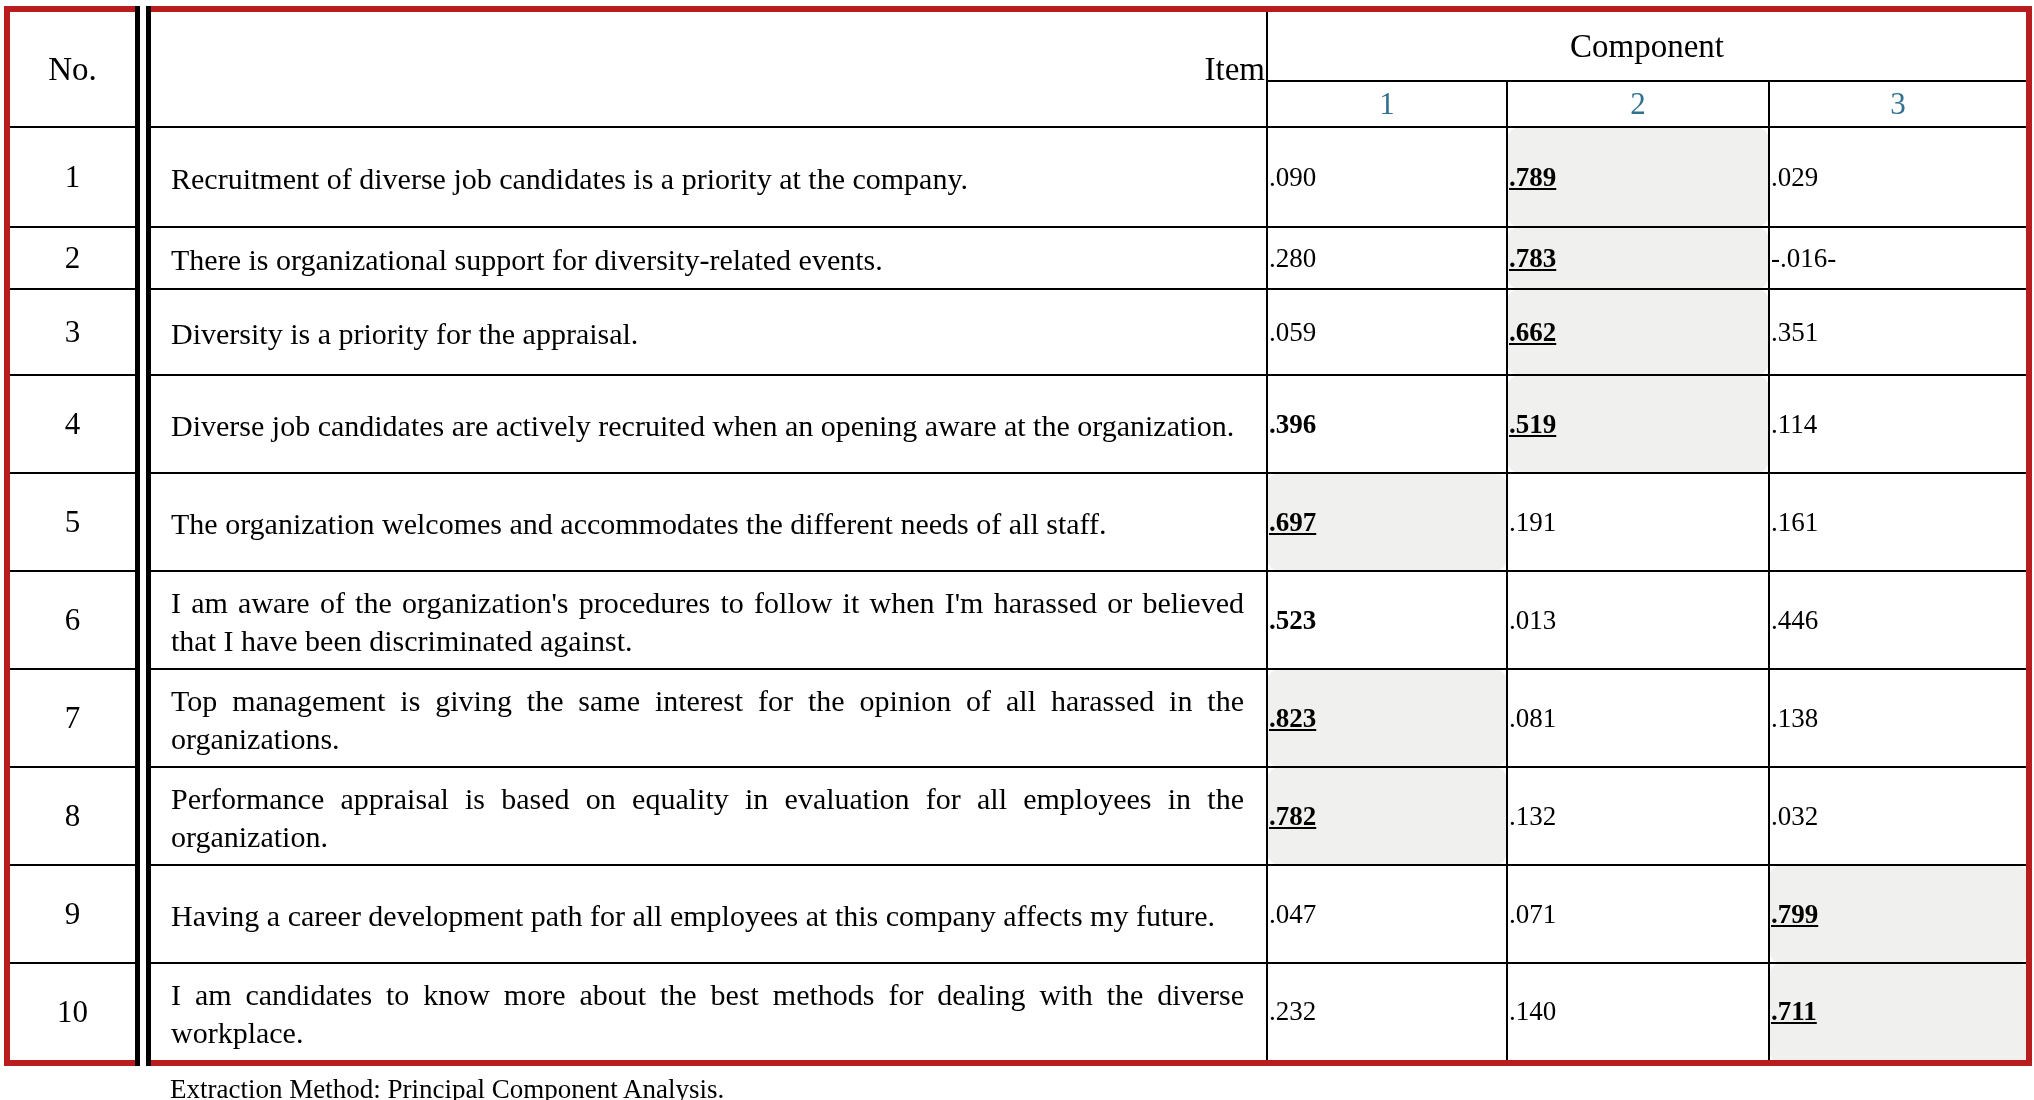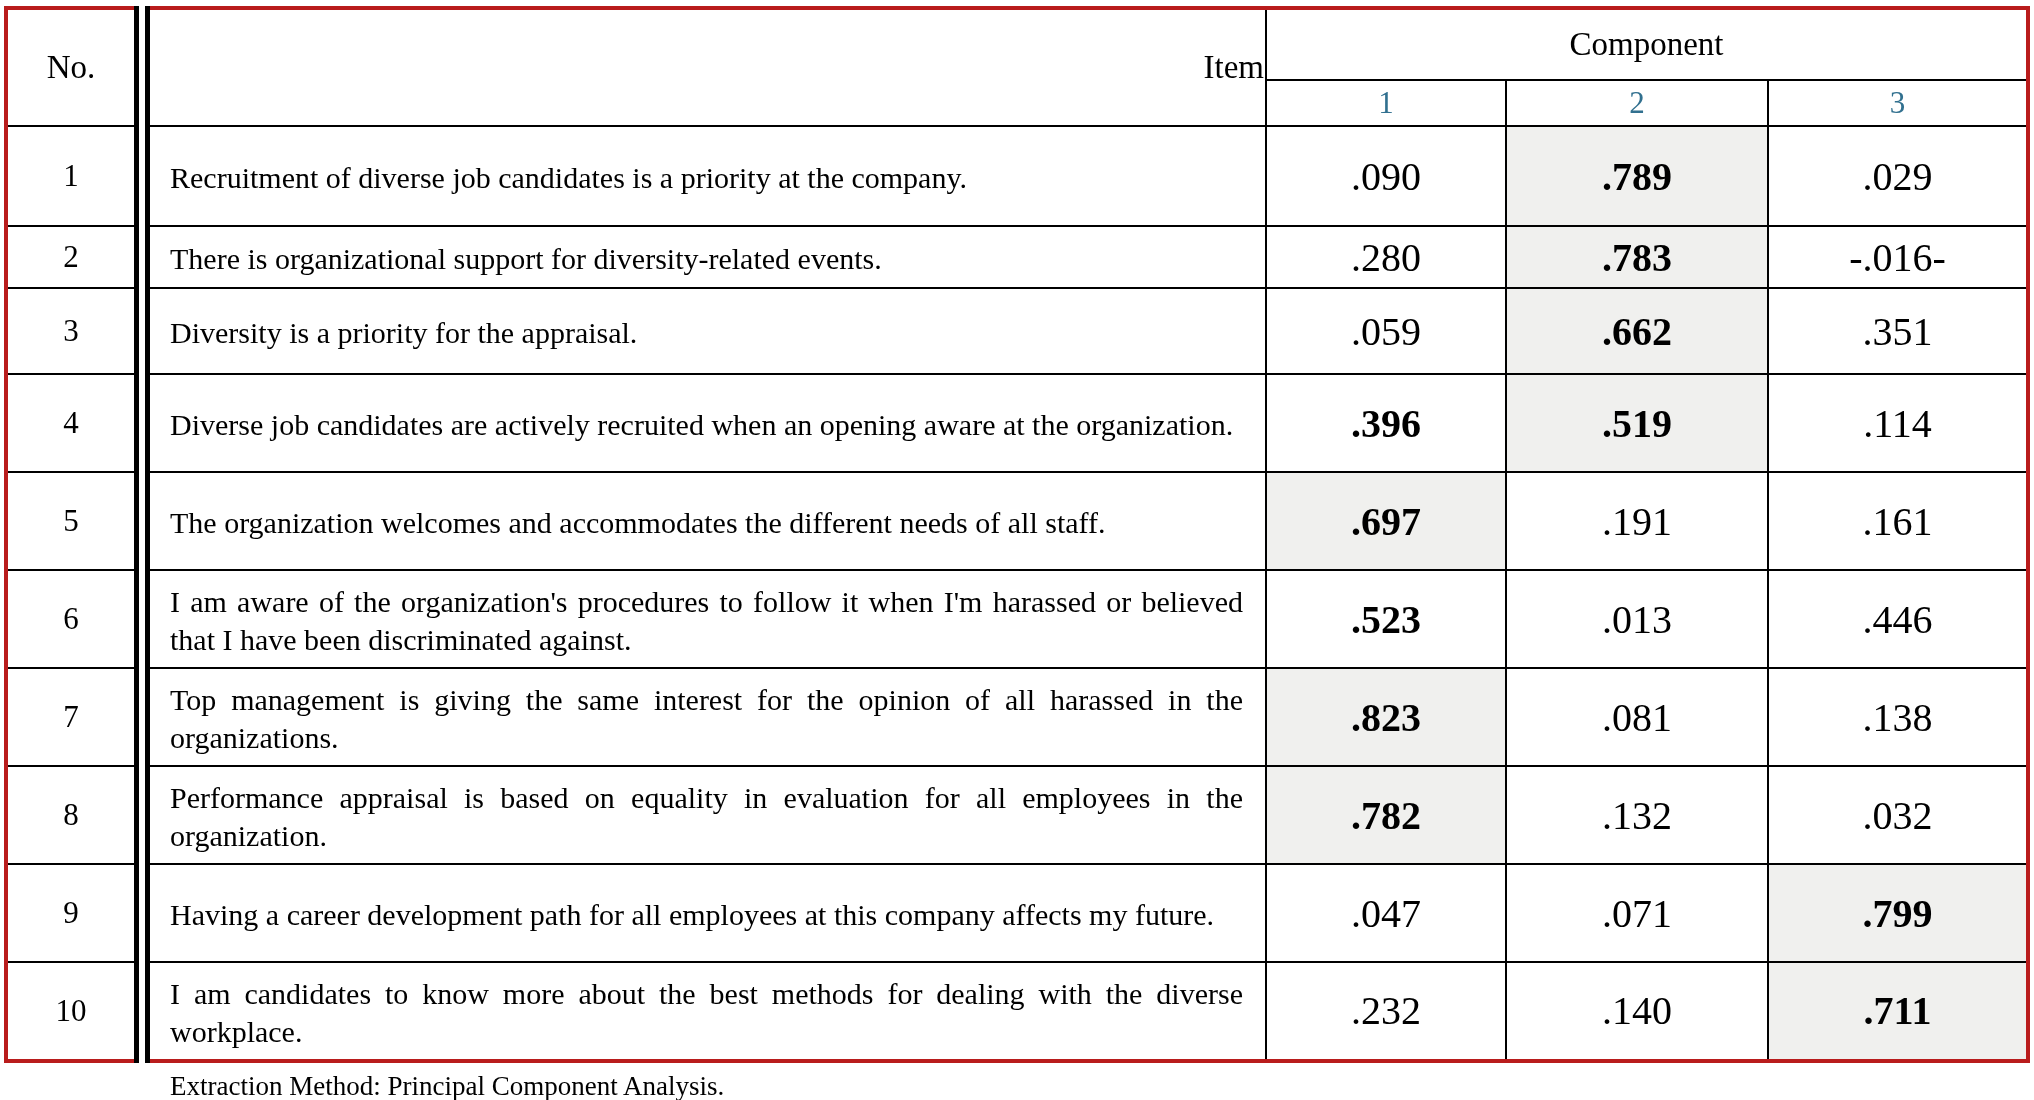--- a/index.html
+++ b/index.html
@@ -18,21 +18,21 @@
   }
   .page{
     padding:6px 6px 0 4px;
     box-sizing:border-box;
     width:2034px;
   }
   table.pca{
     border-collapse:collapse;
     table-layout:fixed;
     width:2022px;
-    border:4px solid #b91c1c;
+    border:6px solid #b91c1c;
   }
   table.pca th, table.pca td{
     border:2px solid #000;
     box-sizing:border-box;
     overflow:hidden;
   }
   
   .dbl{
     border-left:16px double #000 !important;
   }
@@ -69,26 +69,27 @@
     vertical-align:middle;
   }
   td.item-cell{
     font-size:30px;
     line-height:1.26;
     text-align:justify;
     vertical-align:middle;
     padding:12px 22px 8px 20px;
   }
   td.val-cell{
-    font-size:40px;
-    text-align:center;
+    font-size:27px;
+    text-align:left;
     vertical-align:middle;
+    border-radius:13px;
   }
   td.val-cell.bold{ font-weight:bold; }
-  td.val-cell.hl{ background:var(--hl); }
+  td.val-cell.hl{ background:var(--hl);text-decoration:underline; }
   tbody tr{ height:98px; }
   tbody tr:nth-of-type(1){ height:100px; }
   tbody tr:nth-of-type(2){ height:62px; }
   tbody tr:nth-of-type(3){ height:86px; }
   .footnote{
     margin:8px 0 0 166px;
     font-size:27px;
     white-space:nowrap;
   }
 </style>

